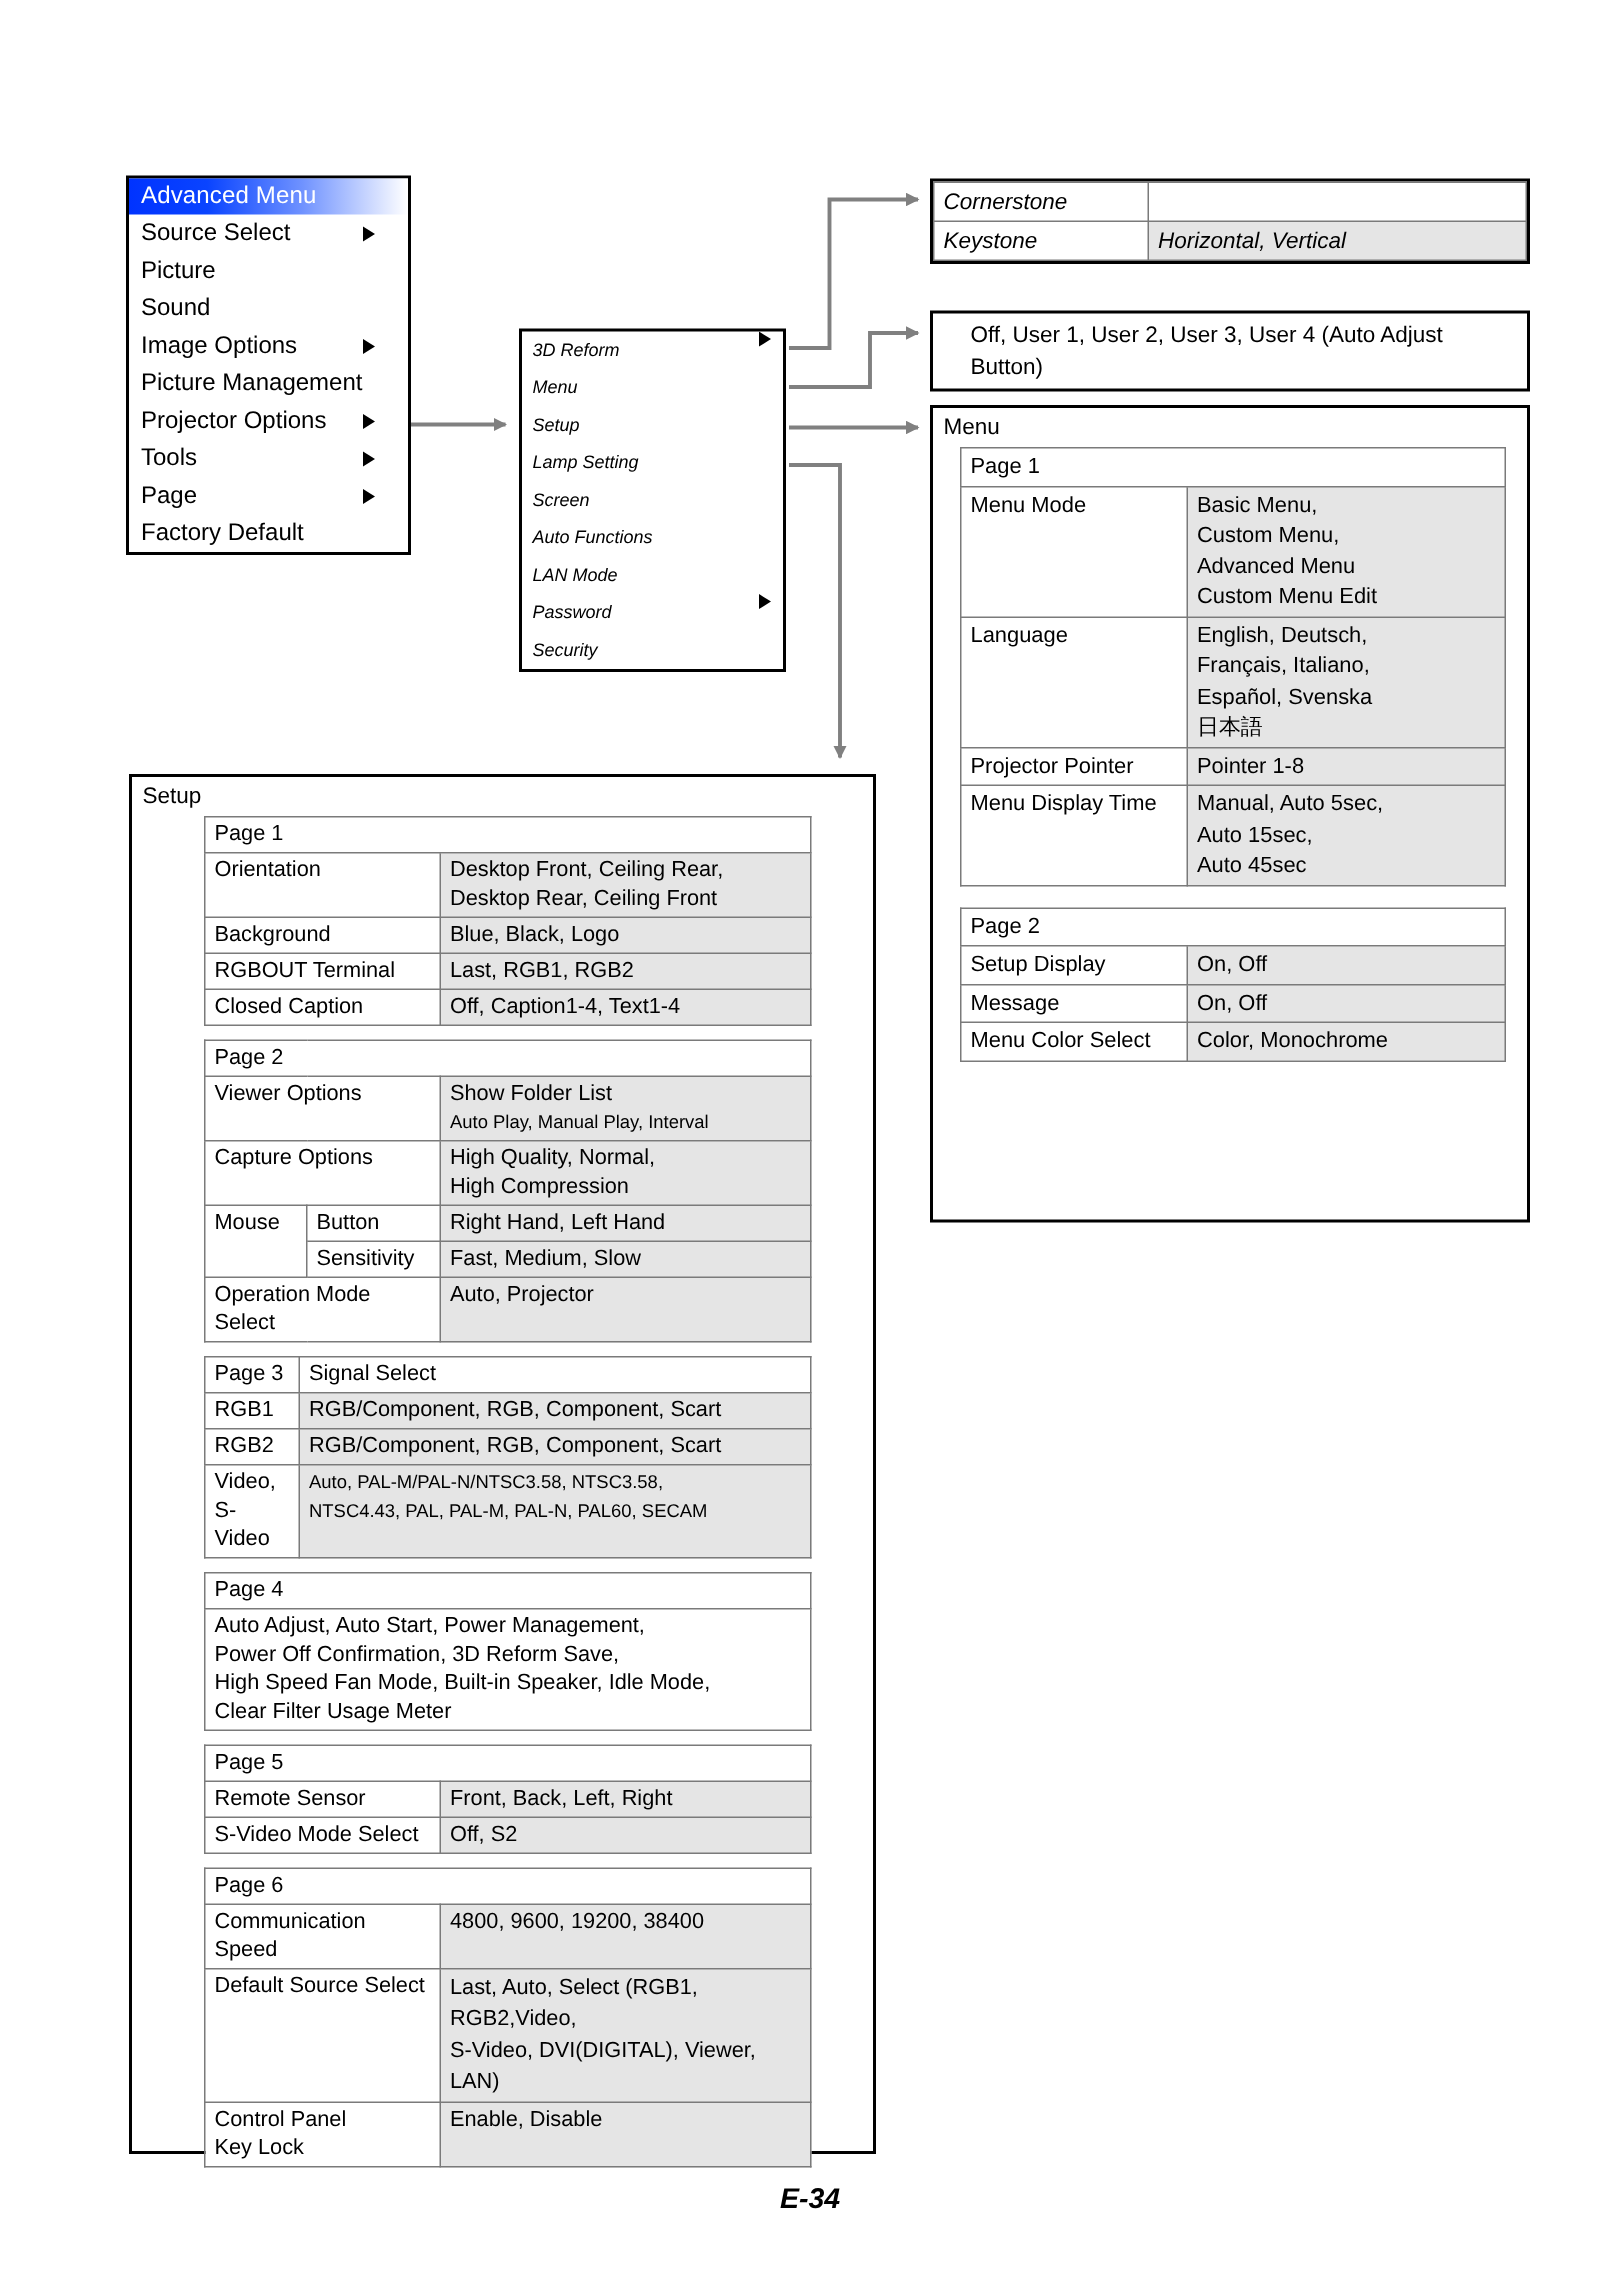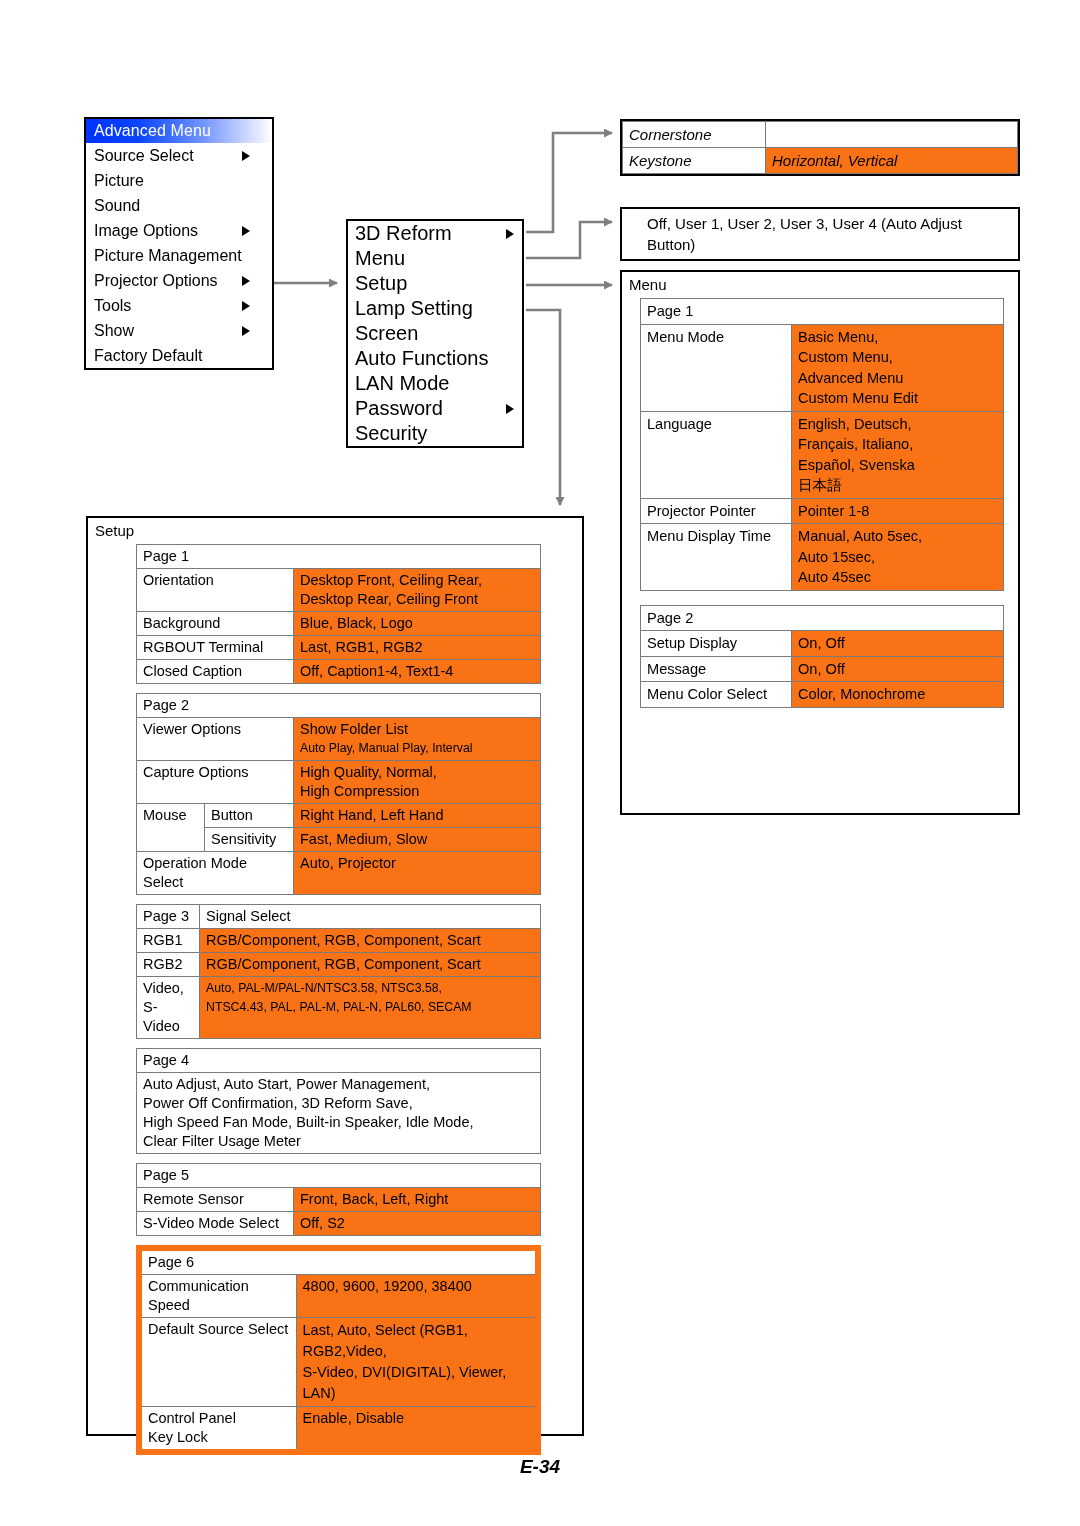--- a/index.html
+++ b/index.html
@@ -35,35 +35,35 @@
     display:inline-block;
   }
   .tri-spacer{width:8px;height:10px;display:inline-block;}
 
   
   #proj-options{
     left:346px;top:219px;width:178px;
     border:2px solid #000;background:#fff;box-sizing:border-box;
   }
   #proj-options .osd-row{
-    display:flex;align-items:center;justify-content:space-between;
-    font-size:20px;line-height:25px;padding:0 8px 0 7px;
+    display:flex;align-items:flex-start;justify-content:space-between;
+    font-size:12px;line-height:25px;padding:0 8px 0 7px;font-style:italic;
   }
 
   
   .obox{border:2.5px solid #000;background:#fff;box-sizing:border-box;}
   .tbl{border-collapse:collapse;width:100%;table-layout:fixed;}
   .tbl td{
     border:1px solid #7a7a7a;
     font-size:14.5px;line-height:19px;
     padding:2px 5px 2px 6px;
     vertical-align:top;
     background:#fff;
   }
-  .tbl td.val{background:#f97316;}
+  .tbl td.val{background:#e5e5e5;}
   .tbl td.hdr{background:#fff;}
   .sm{font-size:12.3px;}
 
   
   #box-cornerstone{left:620px;top:119px;width:400px;}
   #box-cornerstone .tbl td{font-size:15px;line-height:21px;font-style:italic;}
 
   
   #box-userlist{left:620px;top:207px;width:400px;padding:4px 25px;
     font-size:15px;line-height:21px;}
@@ -138,21 +138,21 @@
     </div>
     <div class="osd-row">
       <span>Projector Options</span>
       <span class="tri-right"></span>
     </div>
     <div class="osd-row">
       <span>Tools</span>
       <span class="tri-right"></span>
     </div>
     <div class="osd-row">
-      <span>Show</span>
+      <span>Page</span>
       <span class="tri-right"></span>
     </div>
     <div class="osd-row">
       <span>Factory Default</span>
       <span class="tri-spacer"></span>
     </div>
   </div>
 </div>
 
 <div id="proj-options" class="abs">
@@ -428,21 +428,21 @@
         </tr>
         <tr>
           <td class="hdr sm">S-Video Mode Select</td>
           <td class="val">Off, S2</td>
         </tr>
       </tbody>
         </table>
     </div>
 
     <div class="grp">
-      <table class="tbl" style="border:6px solid #f97316;">
+      <table class="tbl" style="border:1px solid #f97316;">
         <colgroup>
             <col style="width:157px">
             <col>
           </colgroup>
         <tbody>
             <tr>
           <td class="hdr" colspan="2">Page 6</td>
         </tr>
         <tr>
           <td class="hdr sm">Communication Speed</td>

